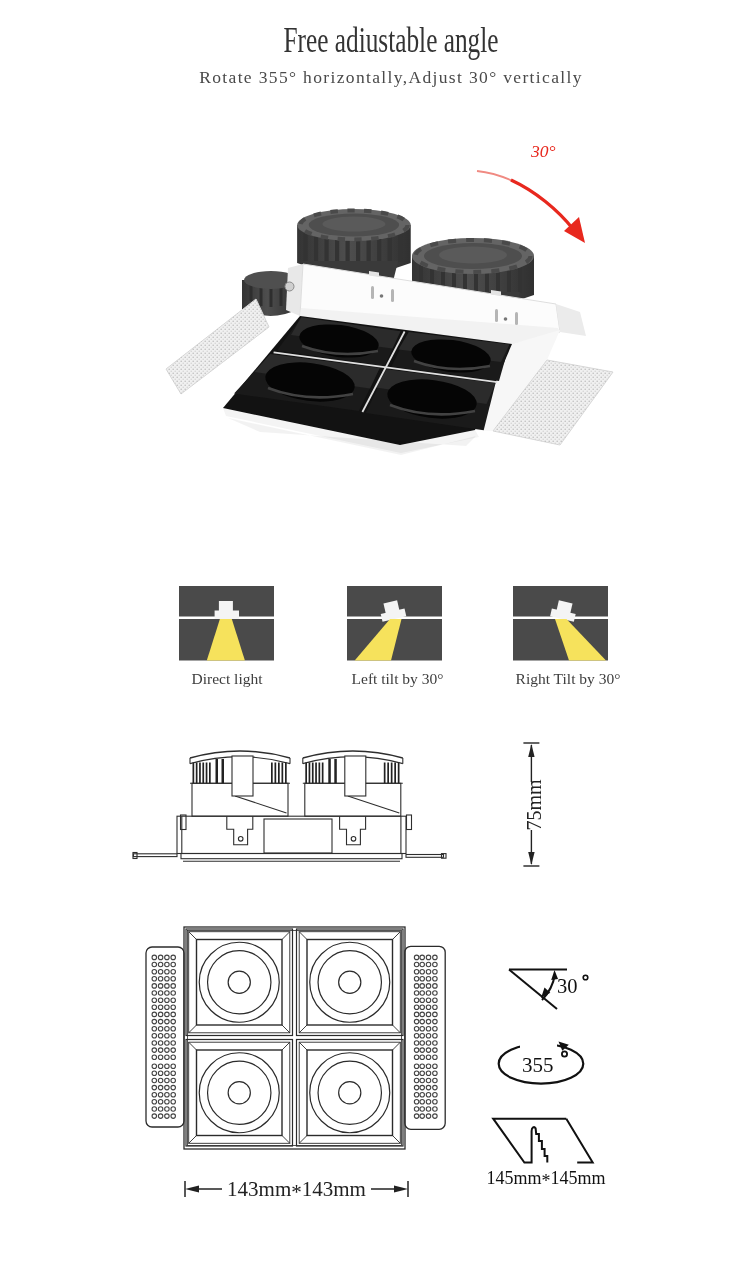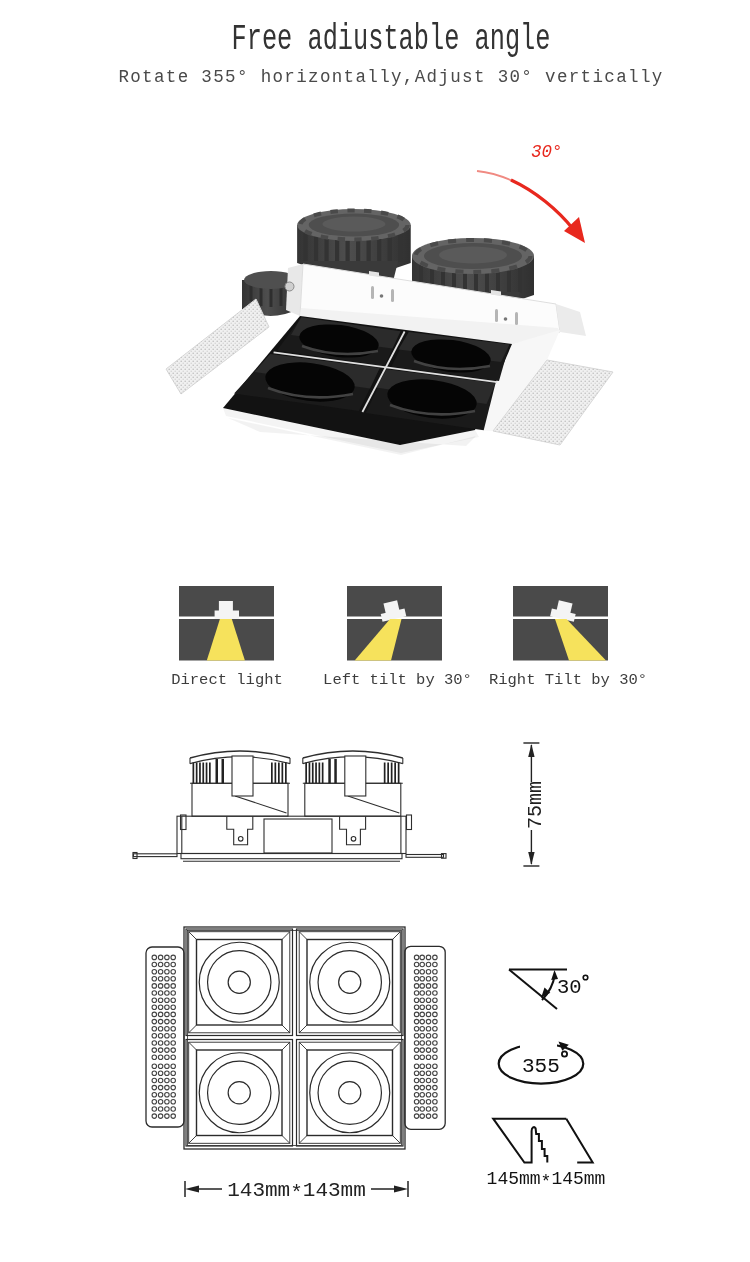--- a/index.html
+++ b/index.html
@@ -1,17 +1,17 @@
 <!DOCTYPE html>
 <html><head>
 <meta charset="utf-8">
 <style>
   html,body{margin:0;padding:0;background:#fff;}
   .page{position:relative;width:750px;height:1262px;background:#ffffff;overflow:hidden;
-        font-family:Liberation Mono, monospace;}
+        font-family:Liberation Serif, serif;}
   .abs{position:absolute;}
   svg{position:absolute;display:block;}
   .title{position:absolute;left:16px;top:19px;width:750px;text-align:center;
          font-size:36px;color:#333;transform:scaleX(0.703);transform-origin:50% 50%;}
   .subtitle{position:absolute;left:16px;top:67px;width:750px;text-align:center;
          font-size:17.5px;color:#4a4a4a;letter-spacing:1.35px;}
 </style>
 </head>
 <body>
 <div class="page">

